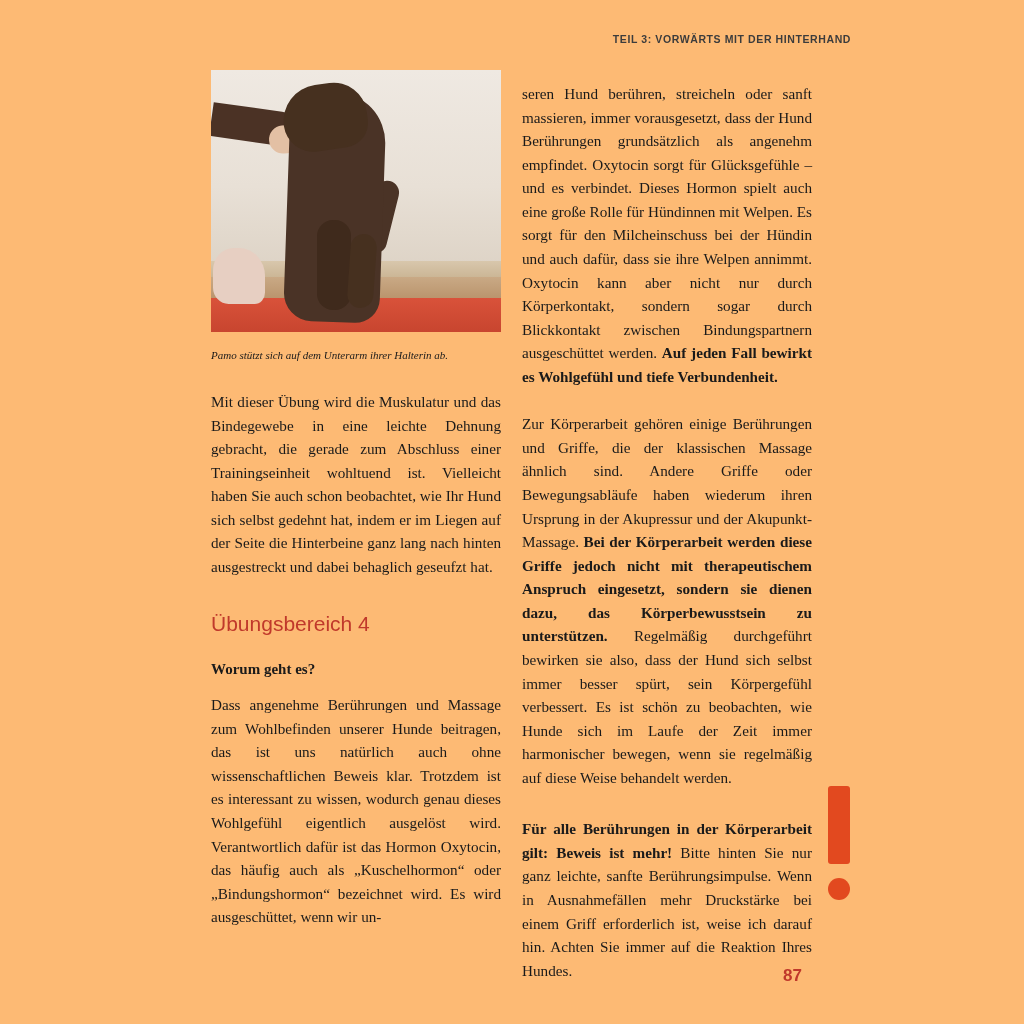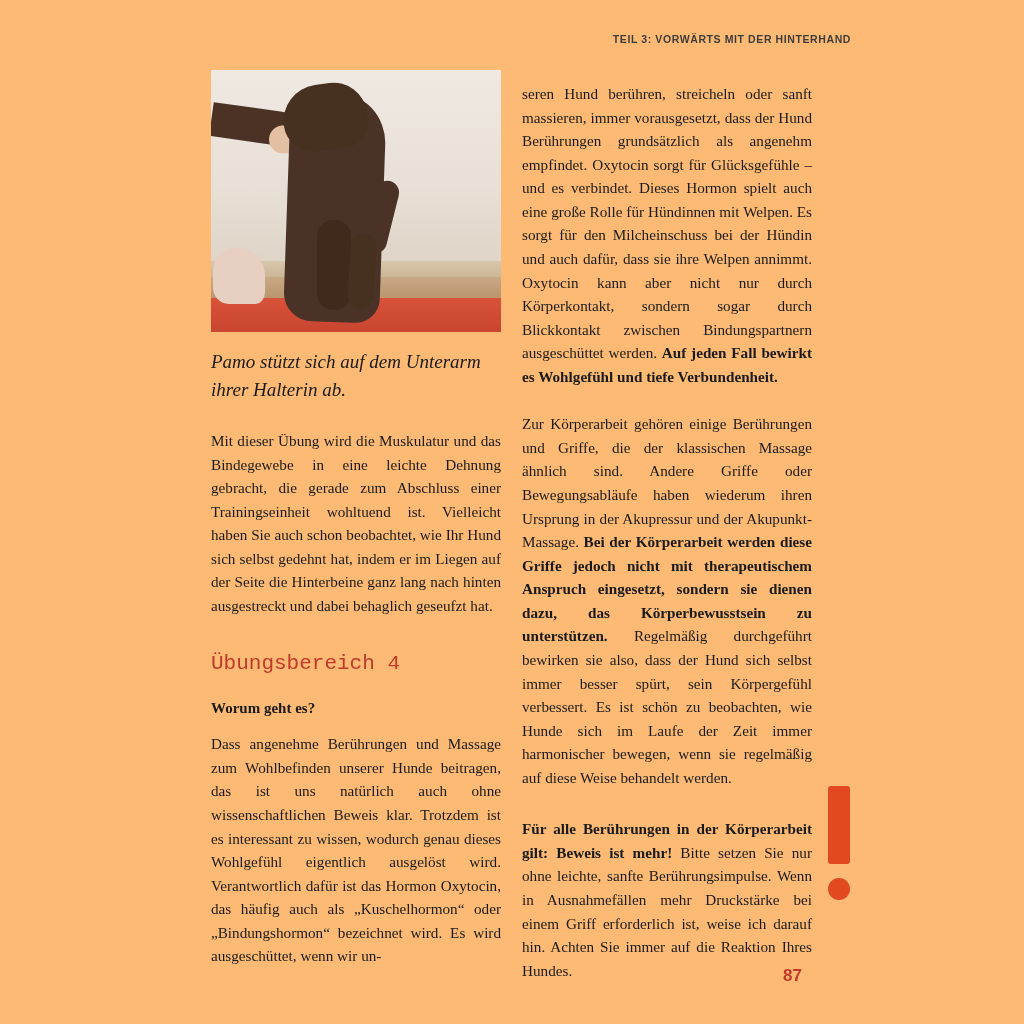--- a/index.html
+++ b/index.html
@@ -125,34 +125,34 @@
     position: absolute;
     left: 138px; bottom: 24px; width: 26px; height: 74px;
     background: #46301f;
     border-radius: 14px;
     transform: rotate(4deg);
   }
 
   .caption {
     margin-top: 16px;
     font-style: italic;
-    font-size: 19px;
+    font-size: 11px;
     line-height: 1.45;
     text-align: left;
     -webkit-hyphens: none;
     hyphens: none;
   }
   p.body {
     margin: 12px 0 0 0;
     text-indent: 0;
   }
   p.spaced { margin-top: 16px; }
   .section-title {
     color: #c0392b;
-    font-family: Liberation Mono, monospace;
+    font-family: Liberation Sans, sans-serif;
     font-size: 21px;
     line-height: 1.5;
     font-weight: normal;
     margin: 30px 0 10px 0;
     text-align: left;
     -webkit-hyphens: none;
     hyphens: none;
   }
   .sub-q {
     font-weight: bold;
@@ -229,21 +229,21 @@
 
     <p class="body">Dass angenehme Berührungen und Massage zum Wohlbefinden unserer Hunde beitragen, das ist uns natürlich auch ohne wissenschaftlichen Beweis klar. Trotzdem ist es interessant zu wissen, wodurch genau dieses Wohlgefühl eigentlich ausgelöst wird. Verantwortlich dafür ist das Hormon Oxytocin, das häufig auch als „Kuschelhormon“ oder „Bindungshormon“ bezeichnet wird. Es wird ausgeschüttet, wenn wir un-</p>
   </div>
 
   <div class="col col-right">
 
     <p class="body"><span>seren Hund berühren, streicheln oder sanft massieren, immer vorausgesetzt, dass der Hund Berührungen grundsätzlich als angenehm empfindet. Oxytocin sorgt für Glücksgefühle – und es verbindet. Dieses Hormon spielt auch eine große Rolle für Hündinnen mit Welpen. Es sorgt für den Milcheinschuss bei der Hündin und auch dafür, dass sie ihre Welpen annimmt. Oxytocin kann aber nicht nur durch Körperkontakt, sondern sogar durch Blickkontakt zwischen Bindungspartnern ausgeschüttet werden. </span><span class="bold">Auf jeden Fall bewirkt es Wohlgefühl und tiefe Verbundenheit.</span></p>
 
     <p class="body spaced" style="margin-top:24px;"><span>Zur Körperarbeit gehören einige Berührungen und Griffe, die der klassischen Massage ähnlich sind. Andere Griffe oder Bewegungsabläufe haben wiederum ihren Ursprung in der Akupressur und der Akupunkt-Massage. </span><span class="bold">Bei der Körperarbeit werden diese Griffe jedoch nicht mit therapeutischem Anspruch eingesetzt, sondern sie dienen dazu, das Körperbewusstsein zu unterstützen.</span><span> Regelmäßig durchgeführt bewirken sie also, dass der Hund sich selbst immer besser spürt, sein Körpergefühl verbessert. Es ist schön zu beobachten, wie Hunde sich im Laufe der Zeit immer harmonischer bewegen, wenn sie regelmäßig auf diese Weise behandelt werden.</span></p>
 
-    <p class="body spaced" style="margin-top:28px;"><span class="bold">Für alle Berührungen in der Körperarbeit gilt: Beweis ist mehr!</span><span> Bitte setzen Sie nur ohne leichte, sanfte Berührungsimpulse. Wenn in Ausnahmefällen mehr Druckstärke bei einem Griff erforderlich ist, weise ich darauf hin. Achten Sie immer auf die Reaktion Ihres Hundes.</span></p>
+    <p class="body spaced" style="margin-top:28px;"><span class="bold">Für alle Berührungen in der Körperarbeit gilt: Beweis ist mehr!</span><span> Bitte hinten Sie nur ganz leichte, sanfte Berührungsimpulse. Wenn in Ausnahmefällen mehr Druckstärke bei einem Griff erforderlich ist, weise ich darauf hin. Achten Sie immer auf die Reaktion Ihres Hundes.</span></p>
   </div>
 
   <div class="exclaim">
     <div class="bar"></div>
     <div class="dot"></div>
   </div>
 
   <div class="folio">87</div>
 </div>
 

